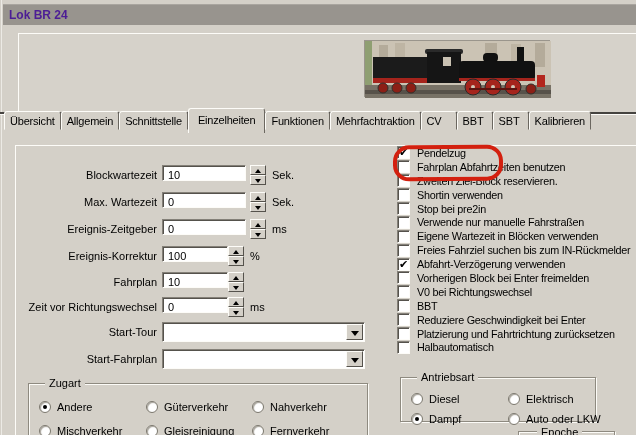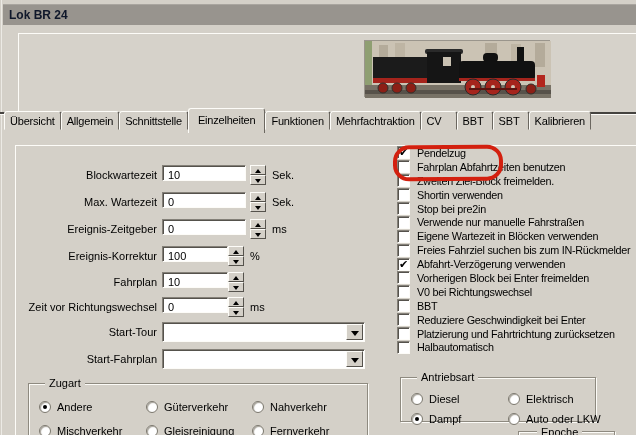--- a/index.html
+++ b/index.html
@@ -7,21 +7,21 @@
   .stage{
     position:relative;width:636px;height:435px;overflow:hidden;
     background:#d4d0c8;
     font-family:"Liberation Sans",sans-serif;font-size:11px;color:#000;
   }
   .stage::before{content:"";position:absolute;left:1px;top:0;bottom:0;width:1px;background:#eceae5;}
   
   .titlebar{
     position:absolute;left:3px;top:4px;right:0;height:21px;
     background:#98948e;border-top:1px solid #a9a59f;
-    color:#0f172a;font-weight:bold;font-size:12px;line-height:21px;padding-left:6px;
+    color:#4c1d95;font-weight:bold;font-size:12px;line-height:21px;padding-left:6px;
   }
   
   .top-panel{
     position:absolute;left:18px;top:33px;right:0;height:79px;
     background:#d6d2ca;border-top:1px solid #fdfcf8;border-left:1px solid #fdfcf8;
   }
   .photo{position:absolute;left:345px;top:6px;width:186px;height:57px;border:1px solid #9a958c;}
   .sep-dark{position:absolute;left:0;top:112px;width:636px;height:2px;background:#45433f;}
   .sep-light{position:absolute;left:0;top:114px;width:636px;height:1px;background:#fbfaf7;}
   
@@ -257,21 +257,21 @@
     <div class="chk checked">
         <span class="box"></span>
         <span class="clbl">Pendelzug</span>
       </div>
     <div class="chk">
         <span class="box"></span>
         <span class="clbl">Fahrplan Abfahrtzeiten benutzen</span>
       </div>
     <div class="chk">
         <span class="box"></span>
-        <span class="clbl">Zweiten Ziel-Block freimelden.</span>
+        <span class="clbl">Zweiten Ziel-Block reservieren.</span>
       </div>
     <div class="chk">
         <span class="box"></span>
         <span class="clbl">Shortin verwenden</span>
       </div>
     <div class="chk">
         <span class="box"></span>
         <span class="clbl">Stop bei pre2in</span>
       </div>
     <div class="chk">

